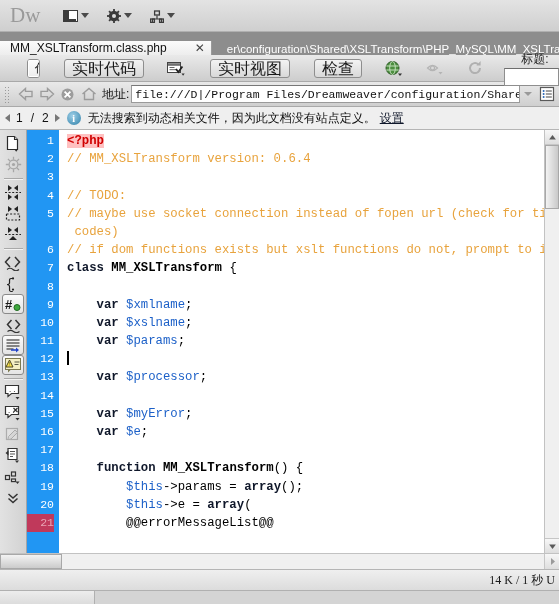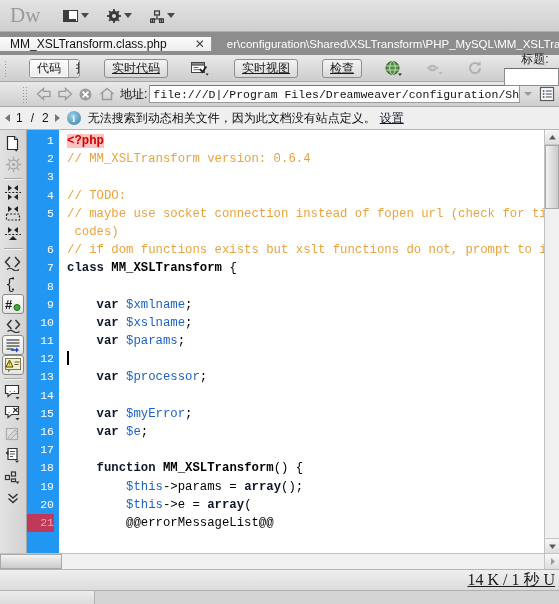--- a/index.html
+++ b/index.html
@@ -42,21 +42,21 @@
     height: 22px; min-height: 22px;
     background: linear-gradient(#e8e8e8, #dcdcdc);
     border-bottom: 1px solid #b5b5b5;
     display: flex; align-items: center; padding-left: 4px;
     font-size: 12px; color: #1a1a1a;
   }
   .menubar .mi { padding: 0 7px; height: 20px; line-height: 20px; white-space: nowrap; cursor: default; }
 
   
   .tabrow {
-    height: 23px; min-height: 23px; display: flex; align-items: center;
+    height: 23px; min-height: 23px; display: flex; align-items: flex-end;
     background: #8d8d8d;
     gap: 12px;
   }
   .doctab {
     background: linear-gradient(#fbfbfb, #ededed);
     border-right: 1px solid #9a9a9a;
     display: flex; align-items: center; padding: 0 6px 0 10px;
     font-size: 12px; color: #111; gap: 28px; white-space: nowrap;
   }
   .doctab .closex { color: #444; font-size: 12px; cursor: default; }
@@ -79,38 +79,38 @@
     background-size: 3px 3px; opacity: .85; }
   .segbtn-group { display: flex; border: 1px solid #8e8e8e; border-radius: 3px; overflow: hidden; height: 19px; }
   .segbtn {
     font-size: 12px; color: #1b1b1b; padding: 0 7px; line-height: 17px;
     background: linear-gradient(#f3f3f3, #d9d9d9);
     border-right: 1px solid #9c9c9c; white-space: nowrap; cursor: default;
   }
   .segbtn:last-child { border-right: none; }
   .segbtn.sel { background: linear-gradient(#fdfdfd,#ececec); box-shadow: inset 0 0 0 1px #fff; }
   .tbtn {
-    font-size: 12px; color: #1b1b1b; padding: 0 7px; height: 19px; line-height: 17px;
+    font-size: 16px; color: #1b1b1b; padding: 0 7px; height: 19px; line-height: 17px;
     background: linear-gradient(#f3f3f3, #d9d9d9);
     border: 1px solid #8e8e8e; border-radius: 3px; white-space: nowrap;
-    margin-left: 6px; cursor: default; text-decoration: underline;
+    margin-left: 6px; cursor: default;
   }
   .iconbtn { margin-left: 5px; width: 22px; height: 19px; display: flex; align-items: center; justify-content: center; cursor: default; }
   .title-label { font-size: 12px; color: #1b1b1b; margin-left: 10px; white-space: nowrap; }
   .title-input {
     margin-left: 3px; height: 18px; width: 55px; background: #fff;
     border: 1px solid #8e8e8e; border-top-color: #6e6e6e;
   }
 
   
   .toolbar2 {
     height: 25px; min-height: 25px;
     background: linear-gradient(#e9e9e9, #cfcfcf);
     border-bottom: 1px solid #a9a9a9;
-    display: flex; align-items: center; padding-left: 20px;
+    display: flex; align-items: center; padding-left: 2px;
   }
   .navico { width: 21px; height: 20px; display:flex; align-items:center; justify-content:center; cursor: default; }
   .addr-label { font-size: 12px; color: #111; margin: 0 2px 0 3px; white-space: nowrap; }
   .addr-field {
     flex: 1; height: 18px; background: #fff; border: 1px solid #9a9a9a; border-top-color: #777;
     display: flex; align-items: center; padding-left: 3px; overflow: hidden;
     font-family: "Liberation Mono", monospace; font-size: 11.5px; color: #111; white-space: nowrap;
   }
   .addr-drop { width: 15px; height: 16px; display:flex; align-items:center; justify-content:center; }
   .addr-right { width: 20px; height: 19px; margin: 0 2px; display:flex; align-items:center; justify-content:center; }
@@ -191,21 +191,21 @@
   .h-track { flex: 1; background: #f0f0f0; }
   .h-arrow { width: 15px; background: linear-gradient(#f7f7f7,#dedede); border-left: 1px solid #c6c6c6; position:relative; }
 
   .statusbar {
     height: 21px; min-height: 21px;
     background: linear-gradient(#efefef, #dcdcdc);
     border-top: 1px solid #b5b5b5;
     display: flex; align-items: center; justify-content: flex-end;
     font-size: 11.5px; color: #1b1b1b; padding-right: 4px; gap: 8px;
   }
-  .statusbar .sb-right { font-family: "Liberation Serif", serif; font-size: 16px; white-space: nowrap; text-decoration: underline; }
+  .statusbar .sb-right { font-family: "Liberation Serif", serif; font-size: 12px; white-space: nowrap; }
 
   .bottompanel { height: 14px; min-height: 14px; background: #d4d4d4; border-top: 1px solid #b0b0b0; display:flex; }
   .bp-tab { width: 95px; background: linear-gradient(#ededed,#dcdcdc); border-right: 1px solid #b0b0b0; }
 </style>
 </head>
 <body>
 
 <div id="app">
 
   <div class="titlebar">

